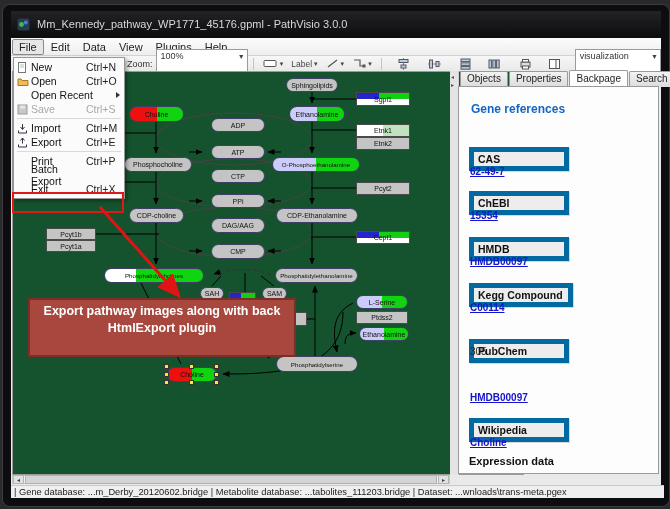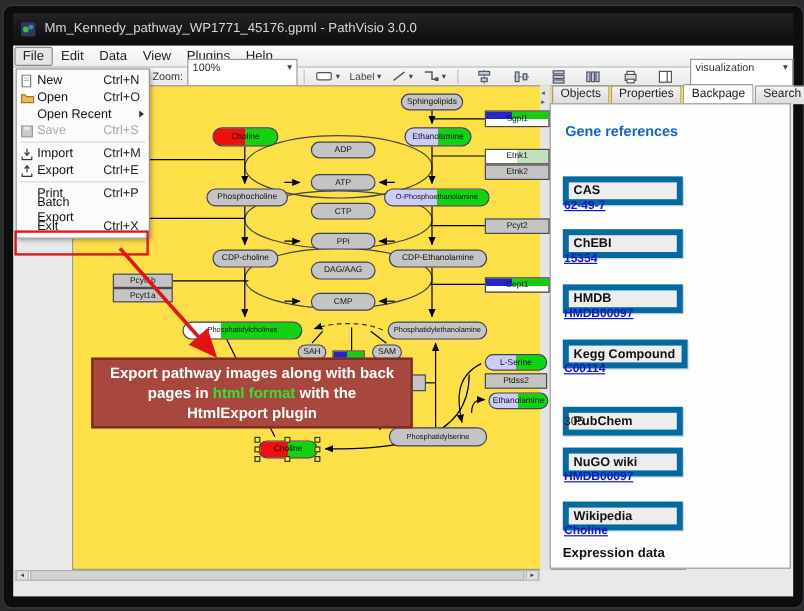--- a/index.html
+++ b/index.html
@@ -16,21 +16,21 @@
   .toolbar{position:absolute;left:8px;top:51px;width:650px;height:15px;background:linear-gradient(#f7f7f7,#e9e9e9);border-bottom:1px solid #cfcfcf;display:flex;align-items:center;font-size:9.5px;color:#333;}
   .toolbar .tlabel{margin-left:6px;font-size:9px;}
   .combo{display:inline-flex;align-items:center;justify-content:space-between;background:#fff;border:1px solid #9a9a9a;height:12px;font-size:9px;padding:0 2px 15px 4px;margin-left:3px;}
   .combo .caret{font-size:7px;color:#444;margin-left:4px;}
   .tsep{width:1px;height:12px;background:#c4c4c4;margin:0 5px;}
   .tbtn{display:inline-flex;align-items:center;height:13px;padding:0 2px;margin:0 2px;color:#444;}
   .tbtn svg{display:block;}
   .tbtn .caret{font-size:7px;margin-left:2px;color:#444;}
   
   .content{position:absolute;left:8px;top:66px;width:650px;height:426px;background:#e9e9e9;}
-  .canvas{position:absolute;left:1px;top:0;width:512px;height:404px;background:#fde047;border:1px solid #9a9a9a;box-sizing:border-box;overflow:hidden;margin-left:48px;}
+  .canvas{position:absolute;left:1px;top:0;width:512px;height:404px;background:#14532d;border:1px solid #9a9a9a;box-sizing:border-box;overflow:hidden;}
   .canvas svg.edges{position:absolute;left:0;top:0;z-index:1;}
   
   .node{position:absolute;z-index:2;display:flex;align-items:center;justify-content:center;font-size:7px;color:#111;white-space:nowrap;overflow:hidden;box-sizing:border-box;}
   .pill{border:1px solid #3f3f66;border-radius:8px;background:#c4c4c4;}
   .gbox{border:1px solid #4a4a4a;background:#c4c4c4;}
   .fill-rg{background:linear-gradient(90deg,#ee0f0f 0 50%,#11d411 50%);}
   .fill-lg{background:linear-gradient(90deg,#ccccfa 0 50%,#11d411 50%);}
   .fill-wg{background:linear-gradient(90deg,#ffffff 0 32%,#11d411 32%);}
   .fill-gene{background:linear-gradient(to top,#ffffff 0 46%,rgba(0,0,0,0) 46%),linear-gradient(90deg,#2525cc 0 42%,#12cf12 42%);}
   .fill-wpg{background:linear-gradient(90deg,#ffffff 0 50%,#bfe3bf 50%);}
@@ -255,21 +255,20 @@
       <div class="handle" style="left:176px;top:292px;"></div>
       <div class="handle" style="left:201px;top:292px;"></div>
       <div class="handle" style="left:151px;top:300px;"></div>
       <div class="handle" style="left:201px;top:300px;"></div>
       <div class="handle" style="left:151px;top:308px;"></div>
       <div class="handle" style="left:176px;top:308px;"></div>
       <div class="handle" style="left:201px;top:308px;"></div>
 
       <div class="callout">
         <div>Export pathway images along with back</div>
-        <div><span>pages in </span><span class="hl">html format</span><span> with the</span></div>
         <div>HtmlExport plugin</div>
       </div>
     </div>
 
     <div class="vsplit">
       <span class="tri" style="top:2px;">◂</span>
       <span class="tri" style="top:10px;">▸</span>
     </div>
 
     <div class="sidebar">
@@ -291,36 +290,36 @@
 
         <div class="xhead" style="top:150px;">HMDB</div>
         <div class="xval" style="top:169px;"><a href="#">HMDB00097</a></div>
 
         <div class="xhead" style="top:196px;width:90px;">Kegg Compound</div>
         <div class="xval" style="top:215px;"><a href="#">C00114</a></div>
 
         <div class="xhead" style="top:252px;">PubChem</div>
         <div class="xval plain" style="top:259px;">305</div>
 
-        <div class="xhead" style="top:286px;">NuGO wiki</div>
         <div class="xval" style="top:305px;"><a href="#">HMDB00097</a></div>
 
         <div class="xhead" style="top:331px;">Wikipedia</div>
         <div class="xval" style="top:350px;"><a href="#">Choline</a></div>
 
         <div class="xfoot">Expression data</div>
       </div>
     </div>
 
     <div class="hscroll">
       <span class="arr">◄</span>
       <span class="thumb"></span>
       <span class="arr">►</span>
     </div>
 
+    <div class="statusbar">| Gene database: ...m_Derby_20120602.bridge | Metabolite database: ...tabolites_111203.bridge | Dataset: ...wnloads\trans-meta.pgex</div>
   </div>
 
   <div class="filemenu">
     <div class="fitem">
       <span class="fic">
             <svg width="11" height="11">
               <rect x="1.5" y="0.5" width="7" height="10" fill="#fff" stroke="#777"></rect>
               <line x1="3" y1="3" x2="7" y2="3" stroke="#bbb"></line>
               <line x1="3" y1="5" x2="7" y2="5" stroke="#bbb"></line>
             </svg>

